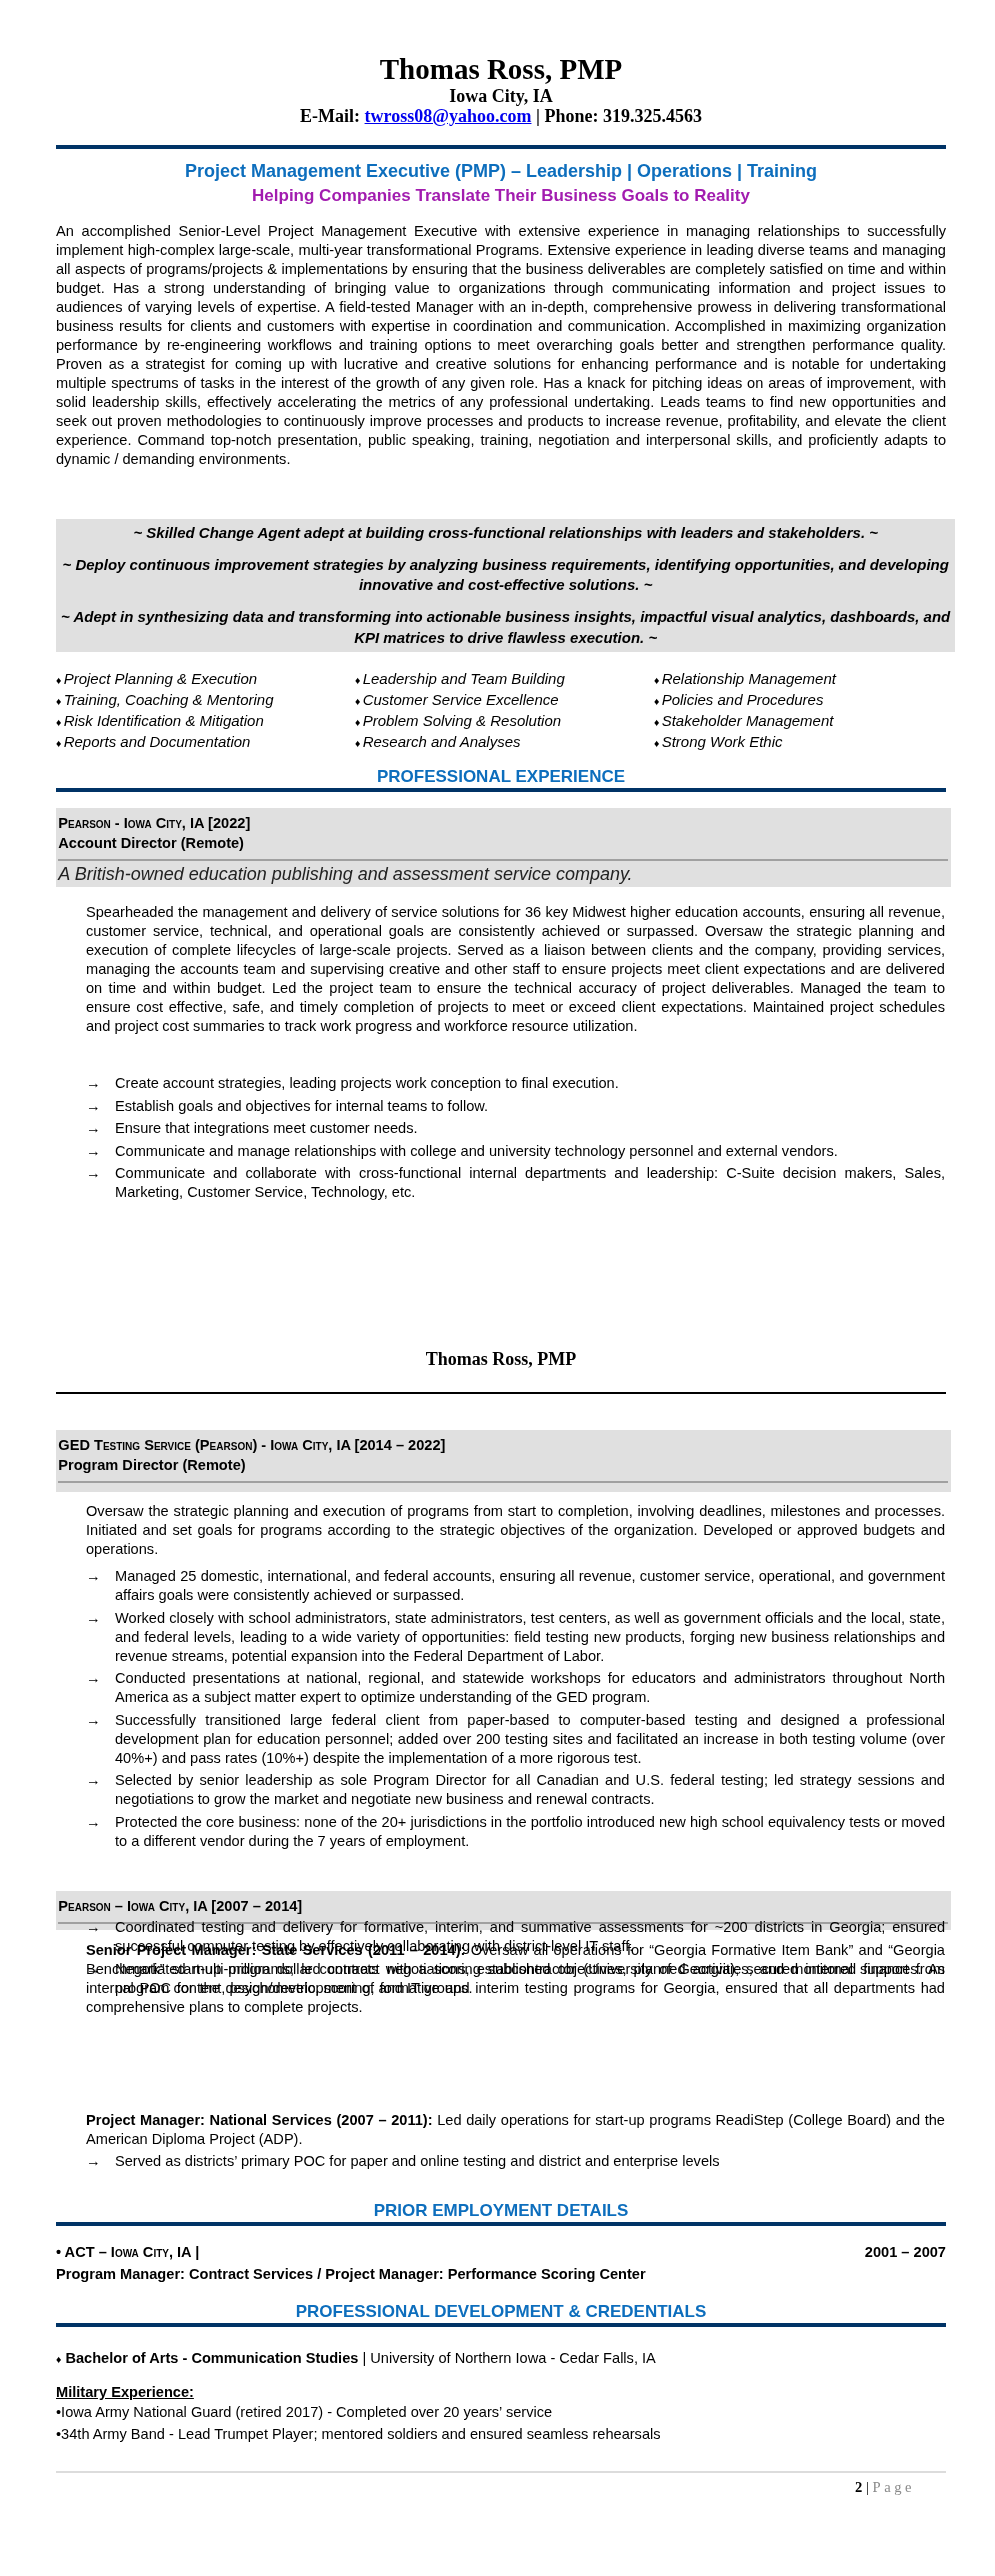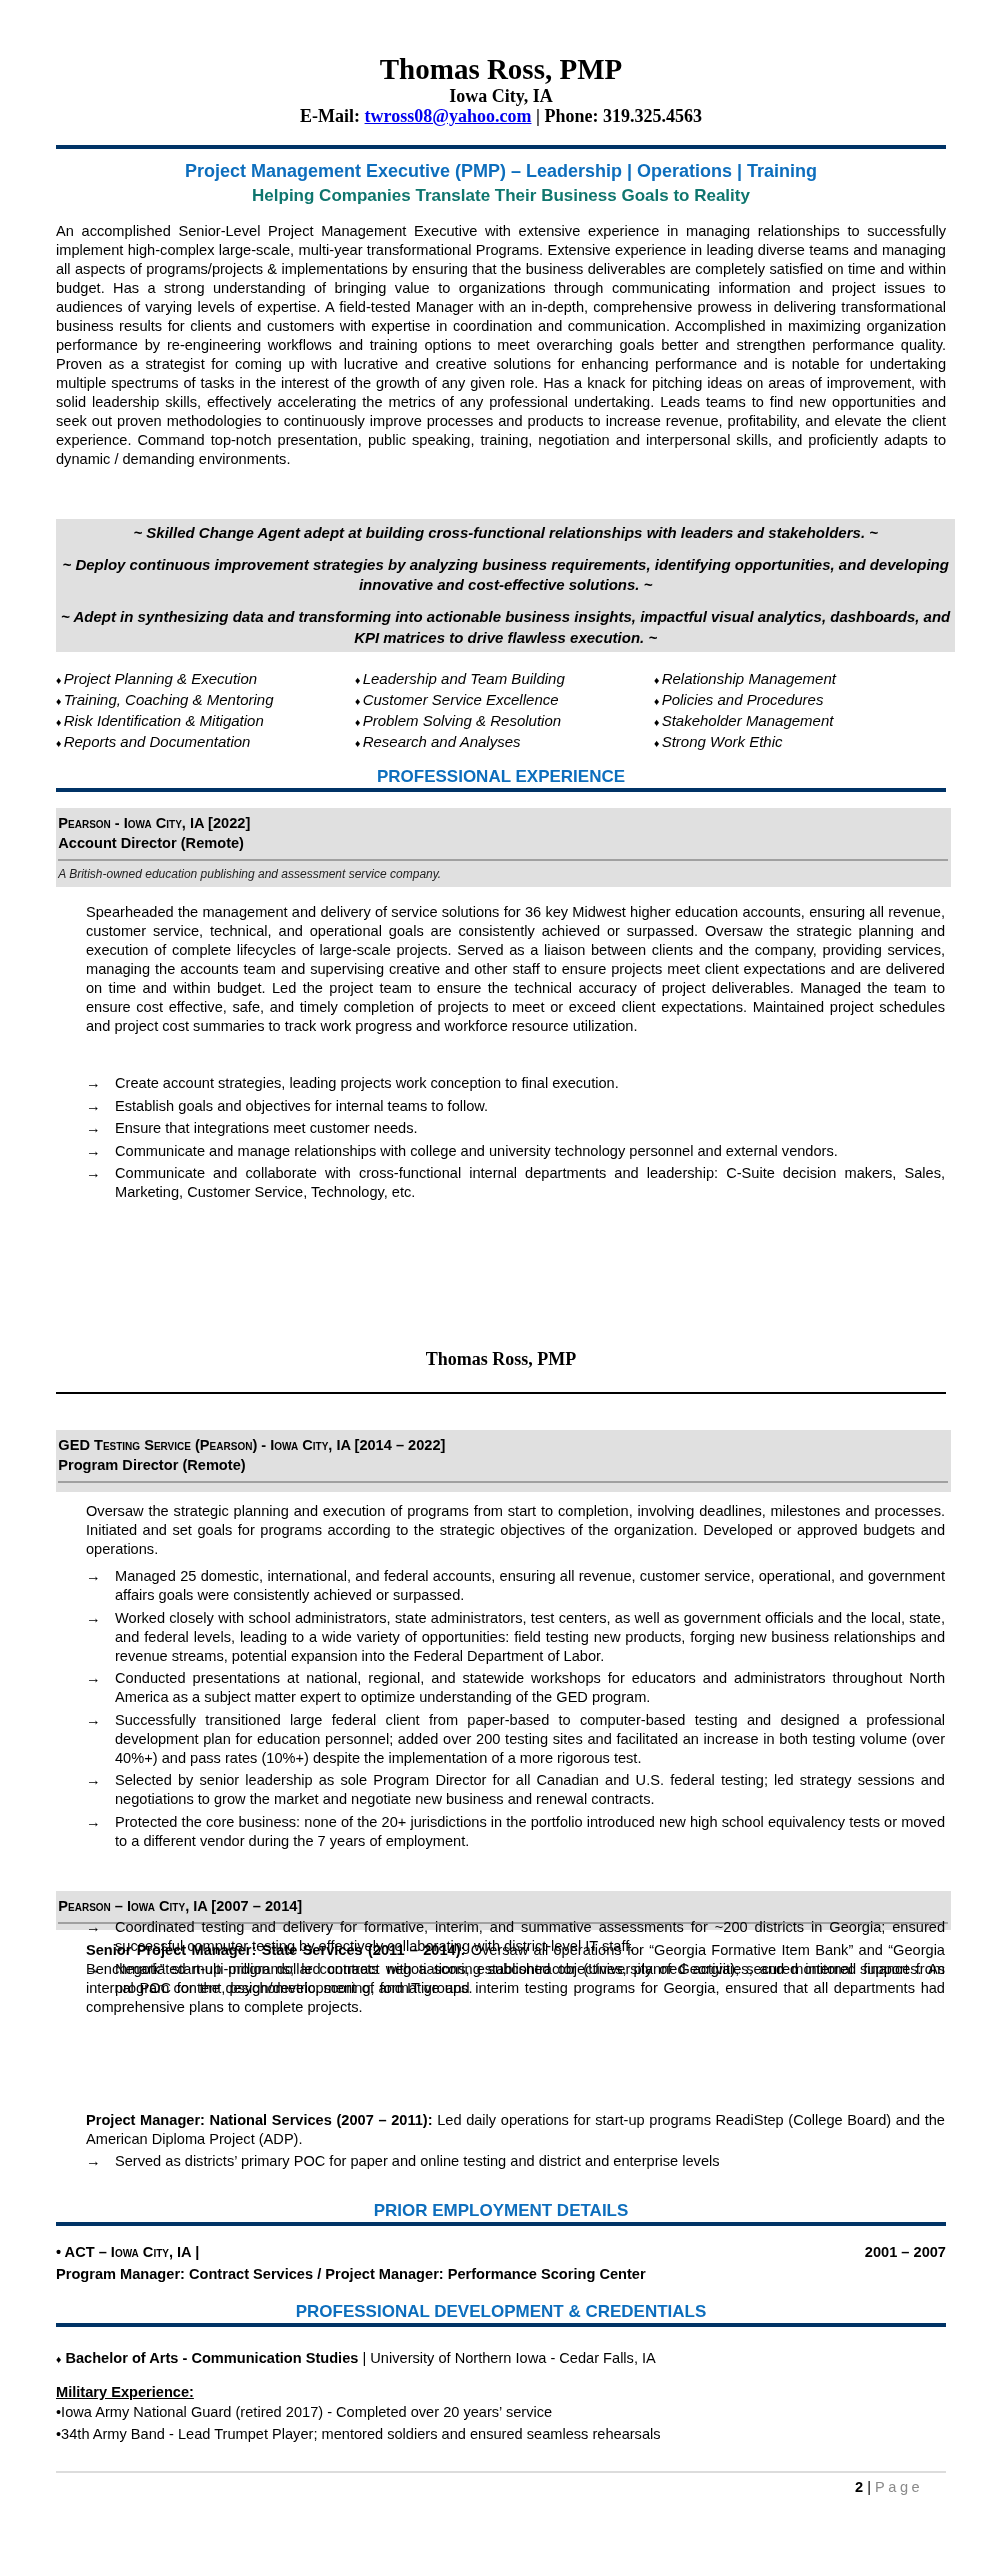--- a/index.html
+++ b/index.html
@@ -9,55 +9,55 @@
     .center { text-align: center; }
 
     .name { font-size: 29px; font-weight: bold; line-height: 34px; }
     .loc { font-size: 18px; font-weight: bold; line-height: 20px; }
     .contact { font-size: 18px; font-weight: bold; line-height: 21px; }
     .contact a { color: #0000ee; text-decoration: underline; }
     .rule-navy { height: 3.5px; background: #003366; }
     .rule-black { height: 2.3px; background: #000; }
 
     .headline { color: #0d6ebd; font-size: 18px; font-weight: bold; line-height: 23.4px; }
-    .tagline { color: #0f766e; font-size: 17px; font-weight: bold; line-height: 21px; }
+    .tagline { color: #a21caf; font-size: 17px; font-weight: bold; line-height: 21px; }
 
     .summary { font-size: 14.6px; line-height: 19px; text-align: justify; }
 
     .band { background: #e0e0e0; padding: 3.5px 4.7px; }
     .band p { margin: 0; font-size: 15px; font-weight: bold; font-style: italic; line-height: 20.5px; text-align: center; }
     .band p + p { margin-top: 11.7px; }
 
     .skills { display: grid; grid-template-columns: 299px 299px 293px; font-size: 15px; font-style: italic; line-height: 19px; }
     .skills span.b { font-style: normal; font-size: 10.5px; margin-right: 2.3px; }
 
     .section-title { color: #0d6ebd; font-size: 17px; font-weight: bold; text-align: center; line-height: 21px; }
 
     .job-head { background: #e0e0e0; padding: 4.7px 2.3px 3.5px 2.3px; }
     .job-head .co { font-size: 14.6px; font-weight: bold; line-height: 20px; }
     .job-head .co .sc { font-variant: small-caps; }
     .job-head .title { font-size: 14.6px; font-weight: bold; line-height: 20px; }
     .job-head .hr { height: 2.9px; background: #a0a0a0; margin-top: 5.9px; }
-    .job-head .desc { font-size: 12px; font-style: italic; line-height: 20px; margin-top: 2.3px; color: #222; }
+    .job-head .desc { font-size: 18px; font-style: italic; line-height: 20px; margin-top: 2.3px; color: #222; }
 
     .body-text { font-size: 14.6px; line-height: 19px; text-align: justify; padding-left: 30px; }
     .arrows { list-style: none; margin: 0; padding: 0 0 0 30px; font-size: 14.6px; line-height: 19px; }
     .arrows li { position: relative; padding-left: 29px; text-align: justify; margin-bottom: 3.5px; }
     .arrows li::before { content: "\2192"; position: absolute; left: 0; top: 0; }
 
     .prior-row { display: flex; justify-content: space-between; font-size: 14.6px; font-weight: bold; line-height: 22px; padding-right: 11.7px; }
     .prior-row .sc { font-variant: small-caps; }
     .prior-title { font-size: 14.6px; font-weight: bold; line-height: 22px; }
 
     .edu { font-size: 14.6px; line-height: 20px; }
     .mil-h { font-size: 14.6px; font-weight: bold; text-decoration: underline; line-height: 20px; }
     .mil { font-size: 14.6px; line-height: 20px; }
 
     .footer-rule { height: 1.8px; background: #dcdcdc; }
-    .pagenum { position: absolute; left: 855px; top: 2479px; font-family: Liberation Sans, sans-serif; font-size: 14.6px; text-align: right; }
+    .pagenum { position: absolute; left: 855px; top: 2479px; font-family: Liberation Serif, serif; font-size: 14.6px; text-align: right; }
     .pagenum .num { font-weight: bold; }
     .pagenum .lbl { color: #8a8a8a; letter-spacing: 3.5px; }
   </style>
 </head>
 <body>
 
 <div class="page" style="top:52px;">
   <div class="serif center name">Thomas Ross, PMP</div>
   <div class="serif center loc">Iowa City, IA</div>
   <div class="serif center contact">

